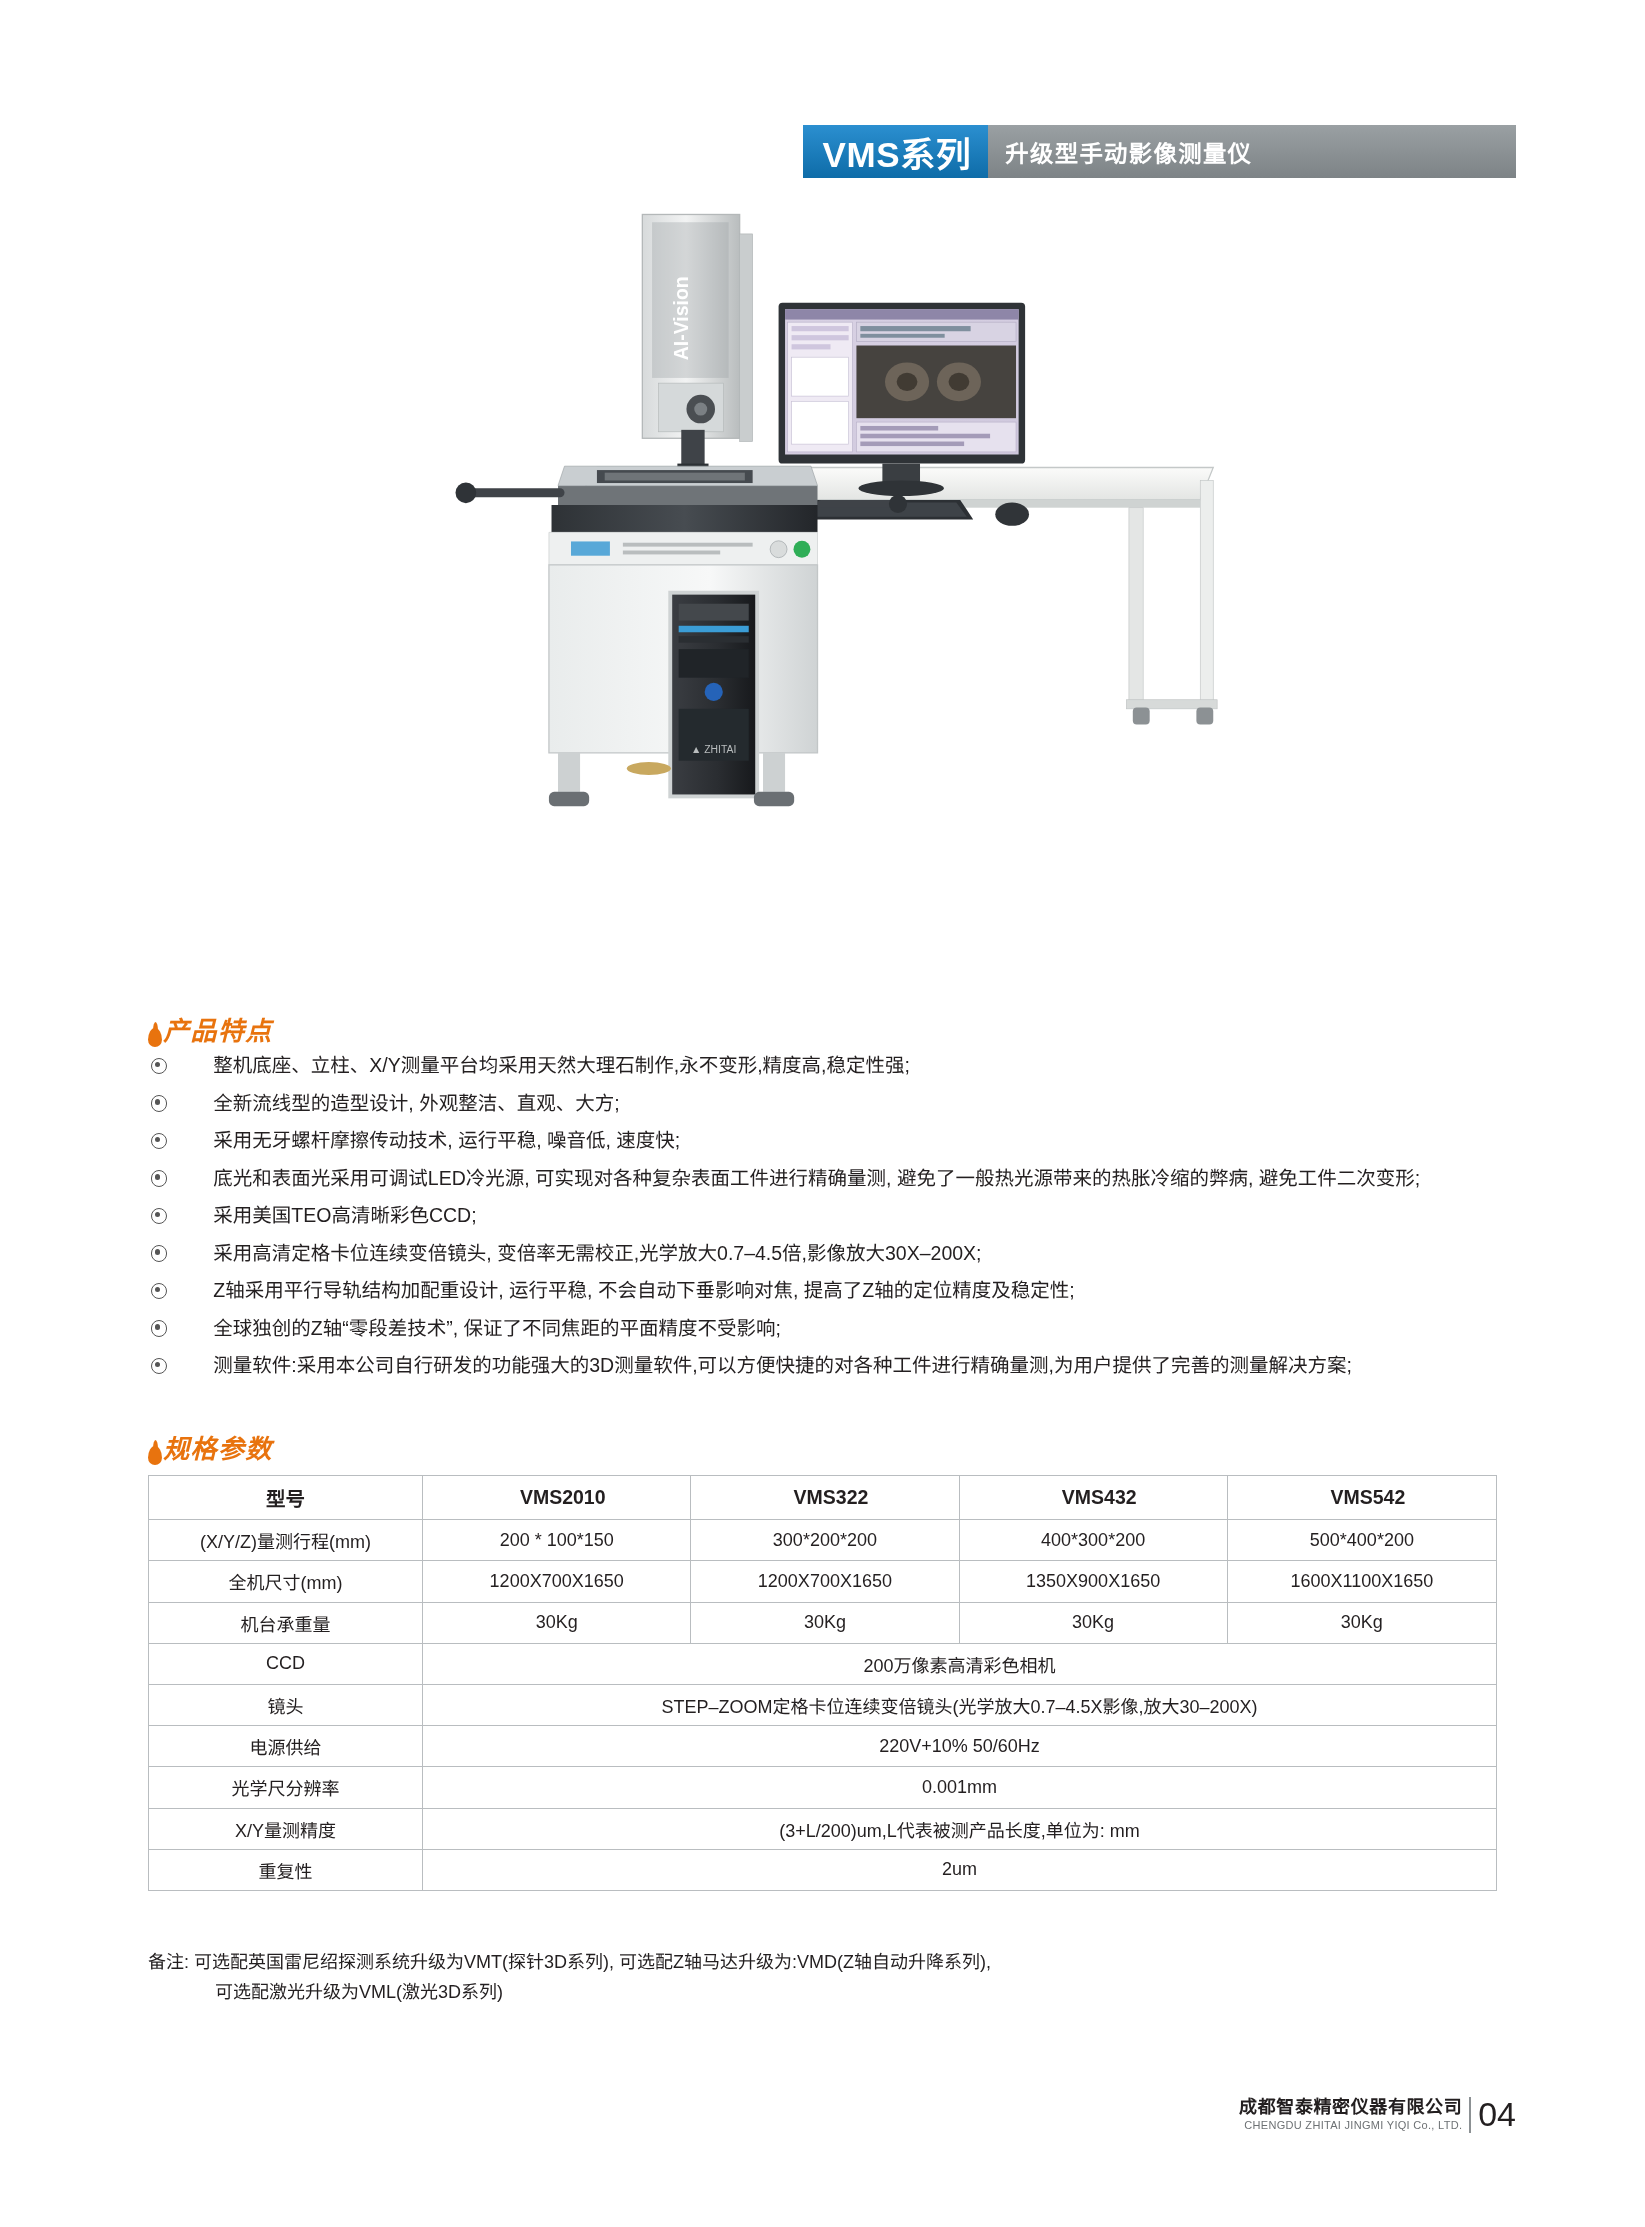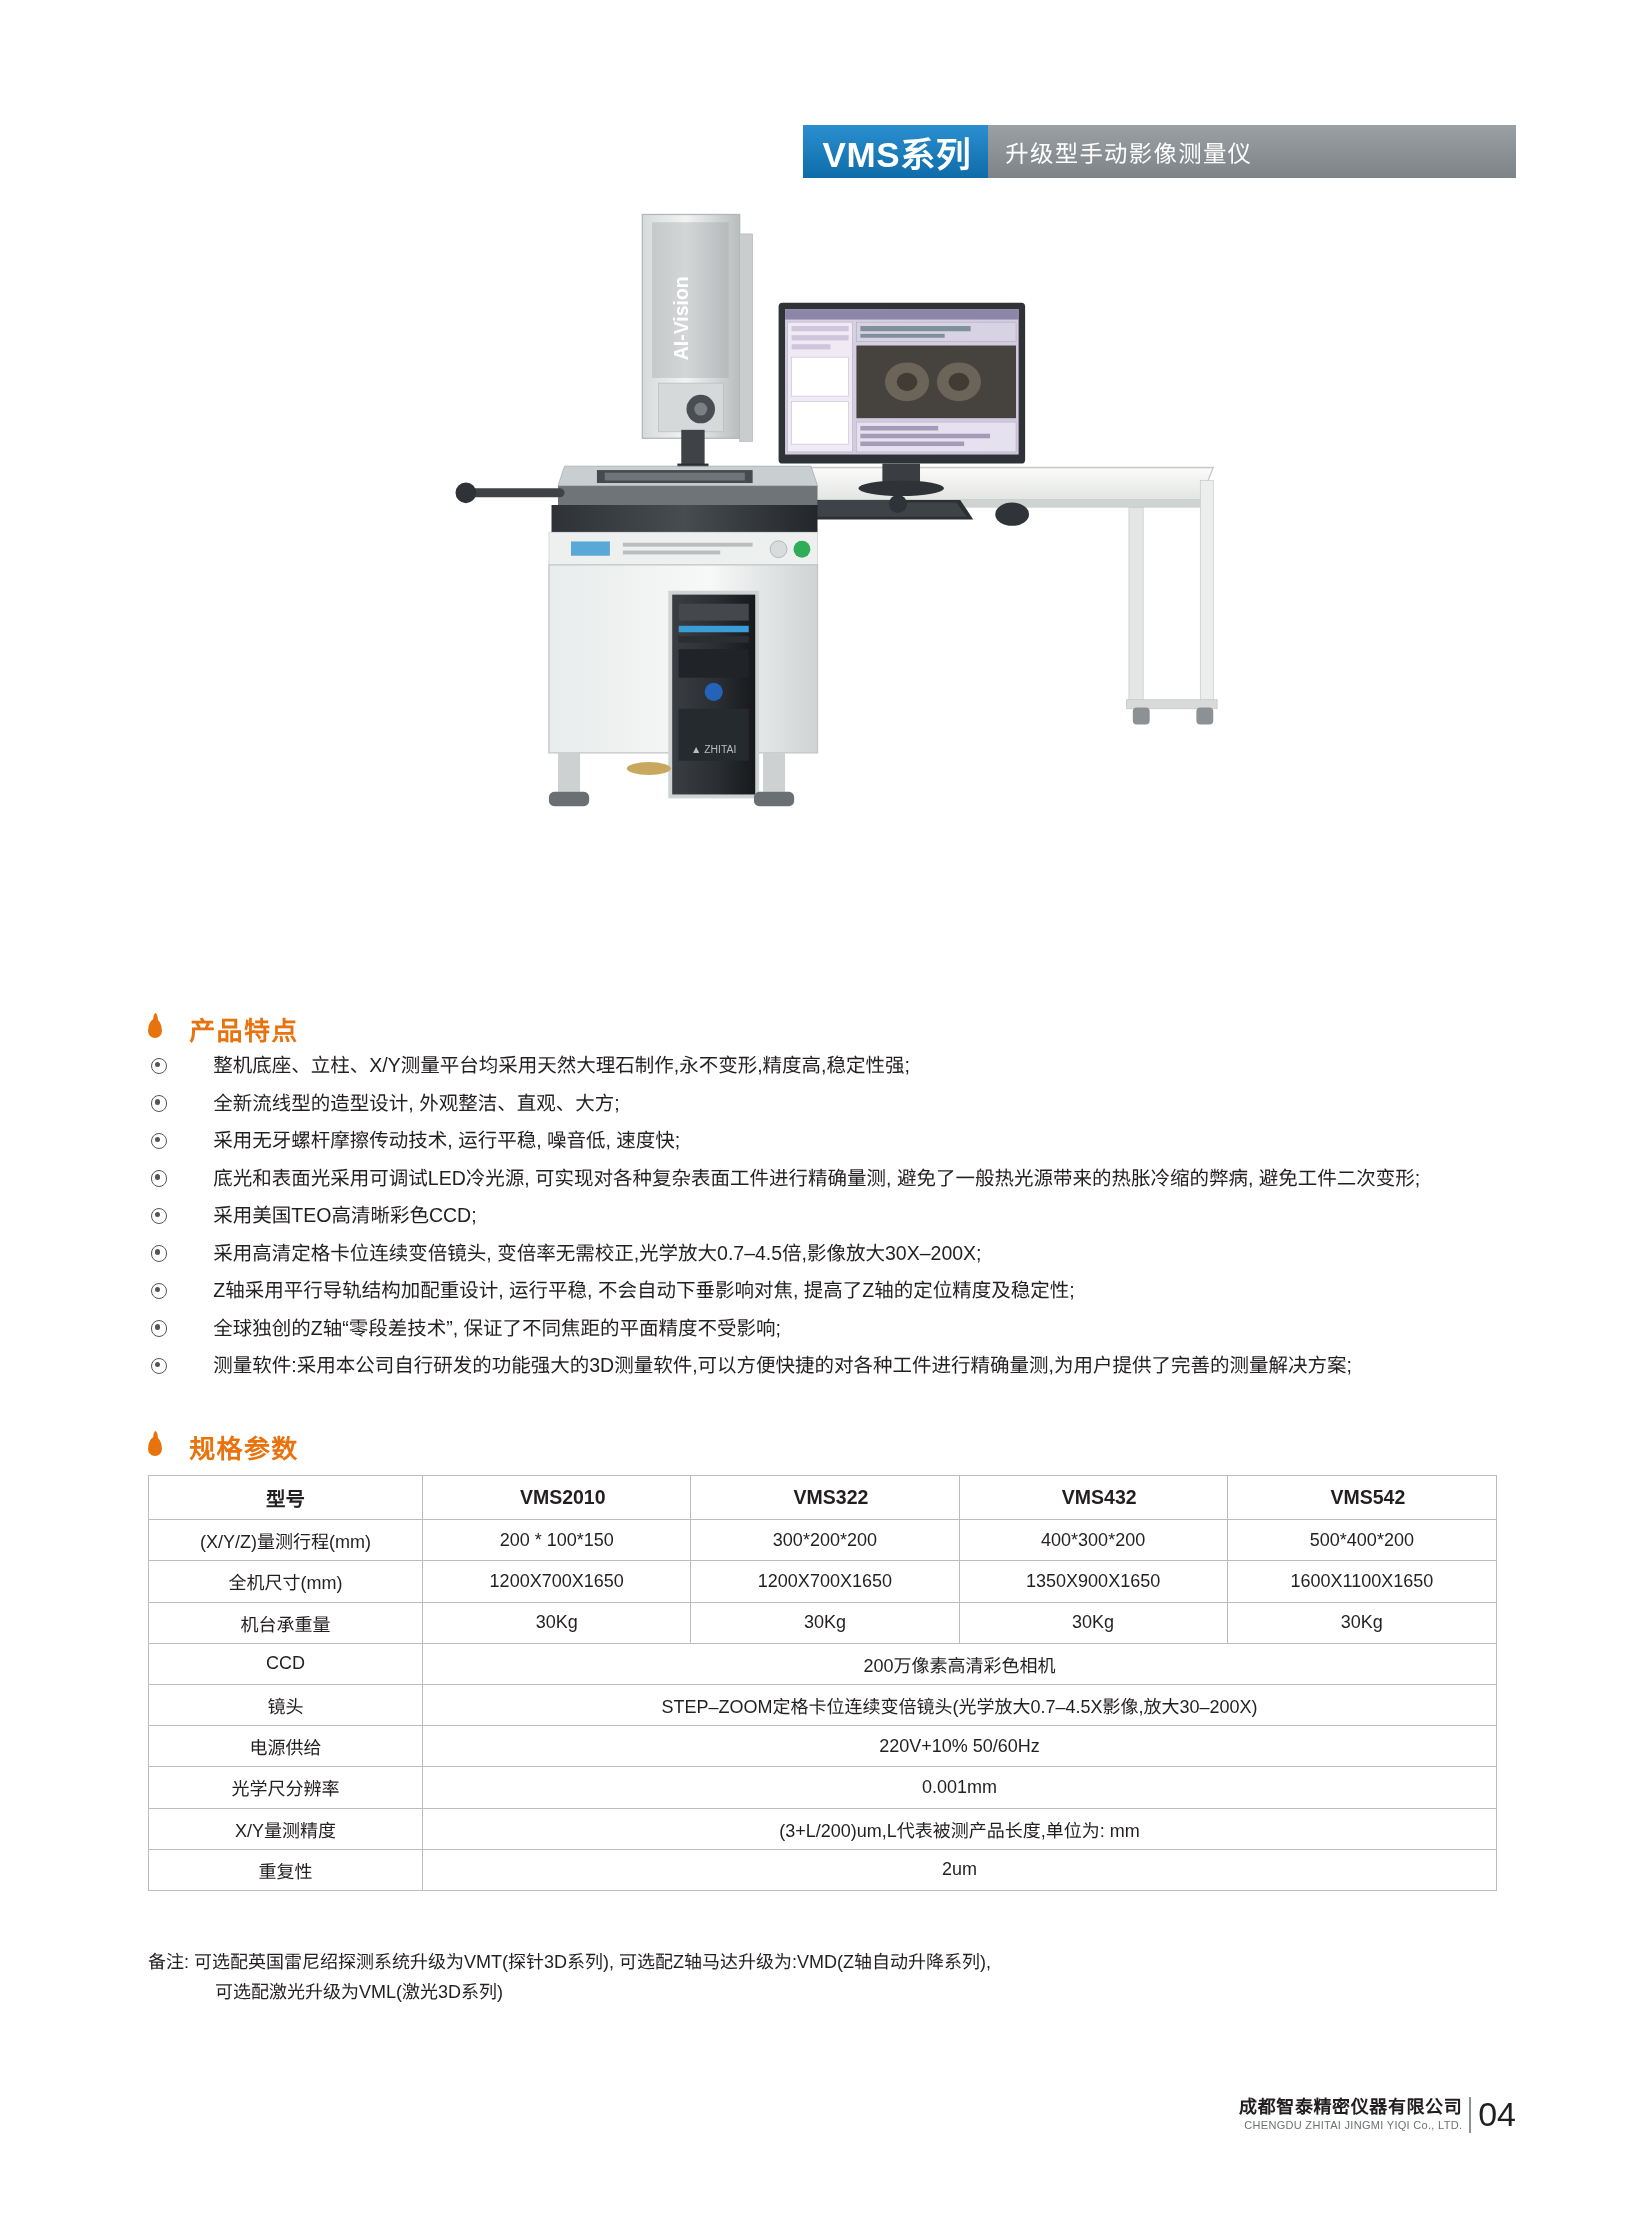--- a/index.html
+++ b/index.html
@@ -42,38 +42,40 @@
   .header-sub {
     background: #8c9194;
     background: linear-gradient(180deg, #9aa0a3 0%, #7d8386 100%);
     color: #ffffff;
     font-size: 23.4px;
     display: flex;
     align-items: center;
     padding: 12px 17px;
     flex: 1;
     letter-spacing: 1.3px;
+    font-weight: bold;
   }
 
   
   .photo {
     position: absolute;
     top: 195px;
     left: 363px;
     width: 922px;
     height: 785px;
   }
   .photo svg { display: block; }
 
   
   .section-title {
     position: absolute;
     display: flex;
-    align-items: center;
-    gap: 27px;
+    align-items: flex-end;
+    gap: 1px;
+    font-style: italic;
   }
   .section-title .drop {
     width: 14.3px;
     height: 19.5px;
     background: #e8730e;
     border-radius: 50% 50% 50% 50% / 62% 62% 38% 38%;
     transform: rotate(0deg);
     position: relative;
   }
   .section-title .drop::before {

